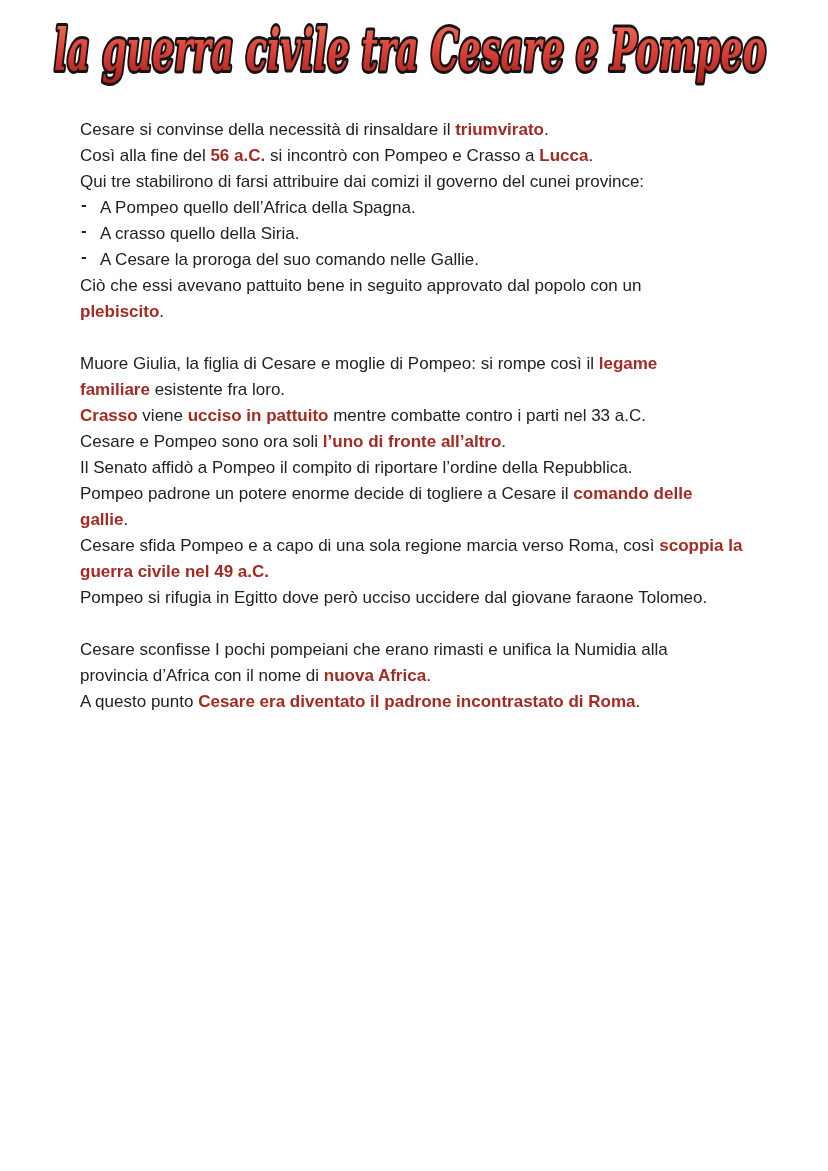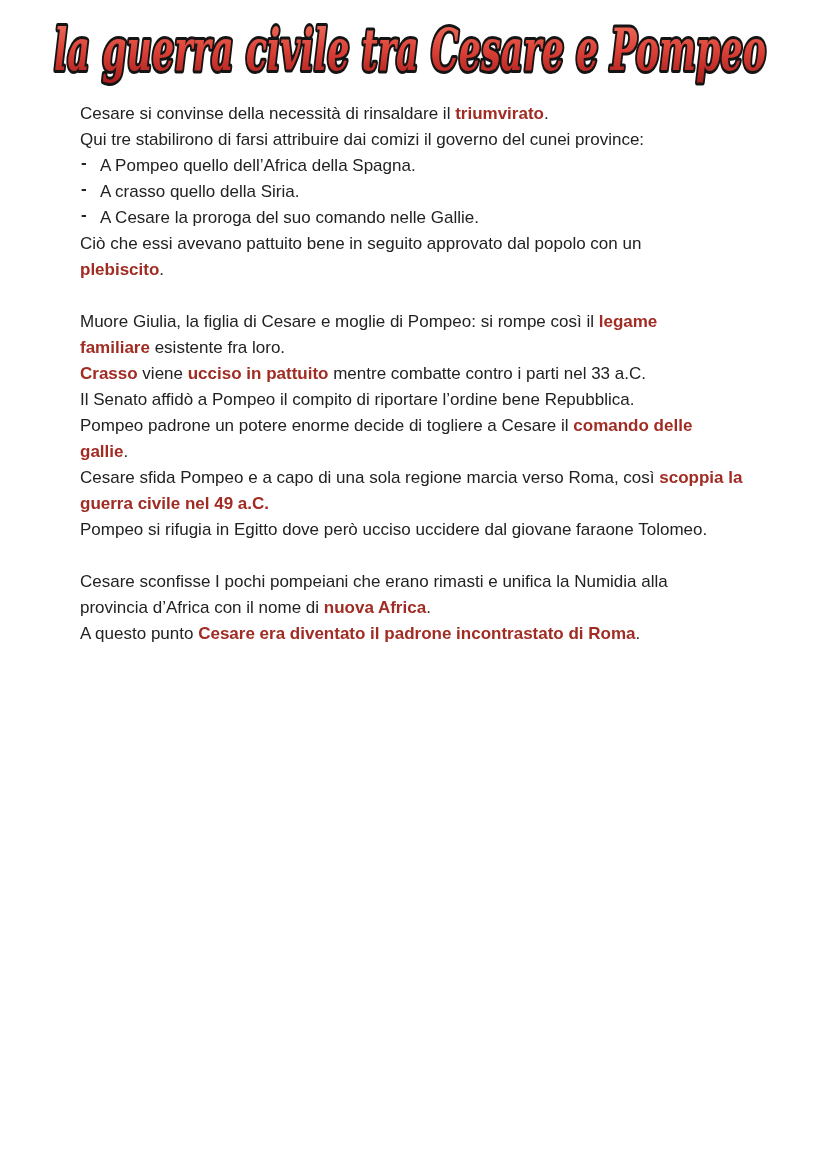--- a/index.html
+++ b/index.html
@@ -27,21 +27,21 @@
     font-style: italic;
     font-weight: bold;
     font-size: 57px;
     stroke: #141414;
     stroke-width: 6px;
     paint-order: stroke;
     stroke-linejoin: round;
   }
   .doc-body {
     position: absolute;
-    top: 101px;
+    top: 117px;
     left: 80px;
     width: 690px;
     color: var(--body-ink, #222222);
     font-size: 17px;
     line-height: 26px;
   }
   .paragraph {
     margin: 0 0 26px 0;
   }
   .line {
@@ -81,32 +81,34 @@
           <stop offset="100%" stop-color="#a81e1c"></stop>
         </linearGradient>
       </defs>
       <text x="370" y="62" text-anchor="middle" textLength="712" lengthAdjust="spacingAndGlyphs" class="title-text" fill="url(#titleGrad)">la guerra civile tra Cesare e Pompeo</text>
     </svg>
   </div>
 
   <div class="doc-body">
       <div class="paragraph">
         <div class="line"><span class="plain">Cesare si convinse della necessità di rinsaldare il </span><span class="em">triumvirato</span><span class="plain">.</span></div>
+        <div class="line"><span class="plain">Così alla fine del </span><span class="em">56 a.C.</span><span class="plain"> si incontrò con Pompeo e Crasso a </span><span class="em">Lucca</span><span class="plain">.</span></div>
         <div class="line"><span class="plain">Qui tre stabilirono di farsi attribuire dai comizi il governo del cunei province:</span></div>
         <div class="line bullet"><span class="marker">-</span><span class="plain">A Pompeo quello dell’Africa della Spagna.</span></div>
         <div class="line bullet"><span class="marker">-</span><span class="plain">A crasso quello della Siria.</span></div>
         <div class="line bullet"><span class="marker">-</span><span class="plain">A Cesare la proroga del suo comando nelle Gallie.</span></div>
         <div class="line"><span class="plain">Ciò che essi avevano pattuito bene in seguito approvato dal popolo con un</span></div>
         <div class="line"><span class="em">plebiscito</span><span class="plain">.</span></div>
       </div>
       <div class="paragraph">
         <div class="line"><span class="plain">Muore Giulia, la figlia di Cesare e moglie di Pompeo: si rompe così il </span><span class="em">legame</span></div>
         <div class="line"><span class="em">familiare</span><span class="plain"> esistente fra loro.</span></div>
         <div class="line"><span class="em">Crasso</span><span class="plain"> viene </span><span class="em">ucciso in pattuito</span><span class="plain"> mentre combatte contro i parti nel 33 a.C.</span></div>
-        <div class="line"><span class="plain">Il Senato affidò a Pompeo il compito di riportare l’ordine bene Repubblica.</span></div>
+        <div class="line"><span class="plain">Cesare e Pompeo sono ora soli </span><span class="em">l’uno di fronte all’altro</span><span class="plain">.</span></div>
+        <div class="line"><span class="plain">Il Senato affidò a Pompeo il compito di riportare l’ordine della Repubblica.</span></div>
         <div class="line"><span class="plain">Pompeo padrone un potere enorme decide di togliere a Cesare il </span><span class="em">comando delle</span></div>
         <div class="line"><span class="em">gallie</span><span class="plain">.</span></div>
         <div class="line"><span class="plain">Cesare sfida Pompeo e a capo di una sola regione marcia verso Roma, così </span><span class="em">scoppia la</span></div>
         <div class="line"><span class="em">guerra civile nel 49 a.C.</span></div>
         <div class="line"><span class="plain">Pompeo si rifugia in Egitto dove però ucciso uccidere dal giovane faraone Tolomeo.</span></div>
       </div>
       <div class="paragraph">
         <div class="line"><span class="plain">Cesare sconfisse I pochi pompeiani che erano rimasti e unifica la Numidia alla</span></div>
         <div class="line"><span class="plain">provincia d’Africa con il nome di </span><span class="em">nuova Africa</span><span class="plain">.</span></div>
         <div class="line"><span class="plain">A questo punto </span><span class="em">Cesare era diventato il padrone incontrastato di Roma</span><span class="plain">.</span></div>

